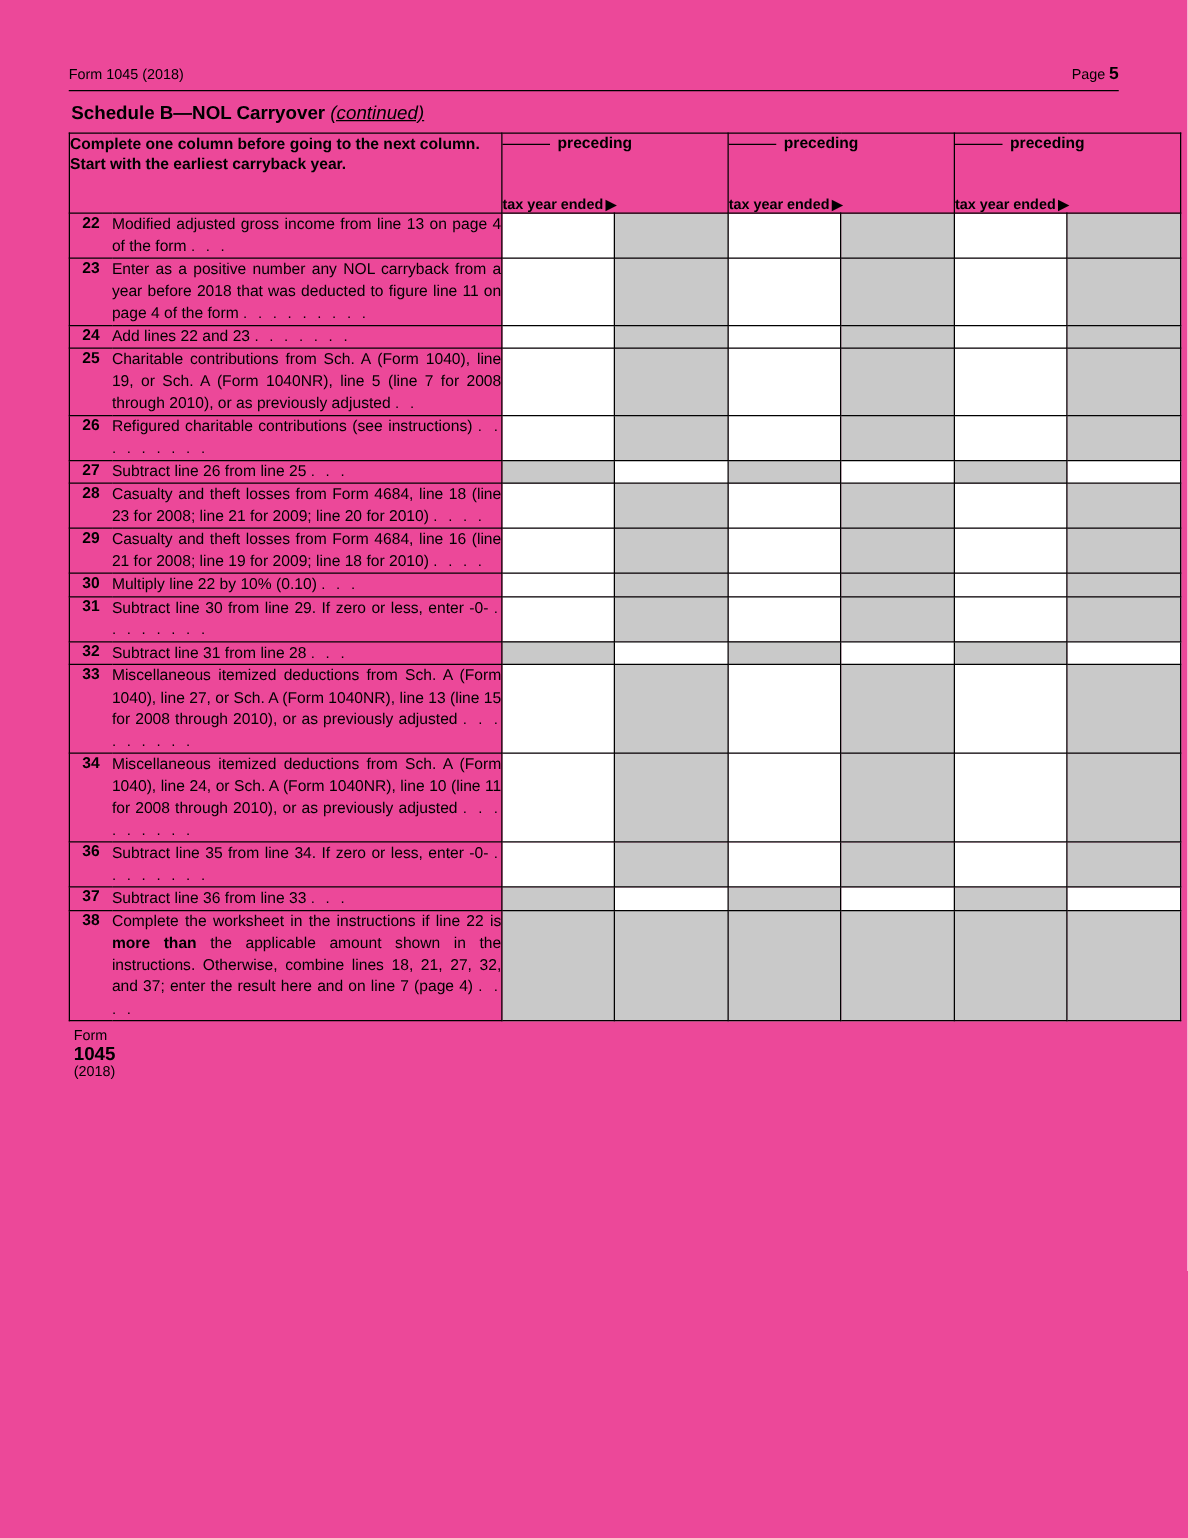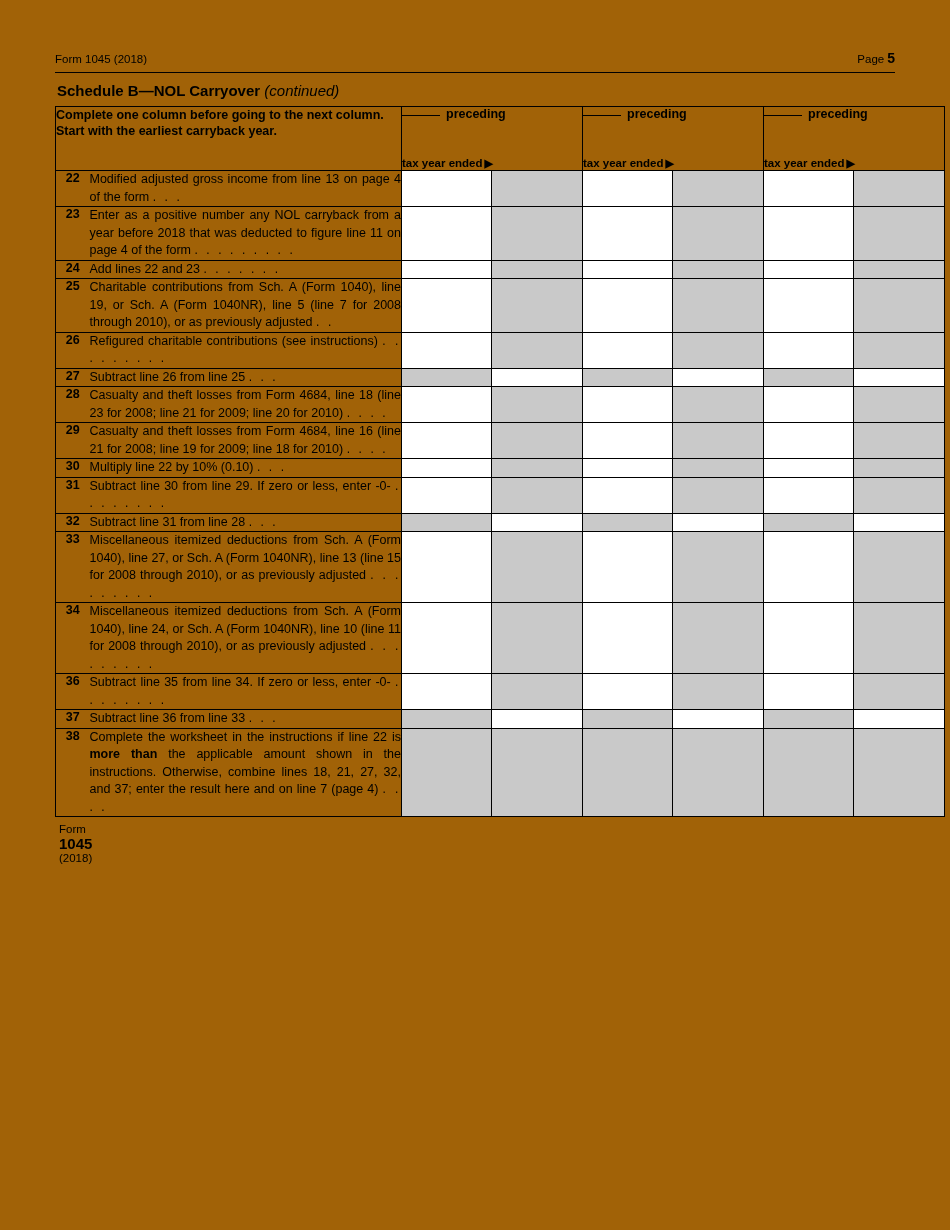--- a/index.html
+++ b/index.html
@@ -8,21 +8,21 @@
     background: #ffffff;
   }
   body {
     font-family: "Liberation Sans", sans-serif;
     color: #000000;
   }
   .page {
     position: relative;
     width: 950px;
     height: 1230px;
-    background: #a16207;
+    background: #ec4899;
     box-sizing: border-box;
   }
   .sheet {
     position: absolute;
     left: 55px;
     top: 50px;
     width: 840px;
   }
   
   .topline {
@@ -45,20 +45,21 @@
   }
   
   .sched-title {
     font-size: 15px;
     font-weight: bold;
     padding: 2px 0 7px 2px;
   }
   .sched-title .cont {
     font-weight: normal;
     font-style: italic;
+    text-decoration: underline;
   }
   
   table.form {
     border-collapse: collapse;
     width: 840px;
     table-layout: fixed;
   }
   table.form td {
     border: 0.8px solid #000;
     vertical-align: top;

